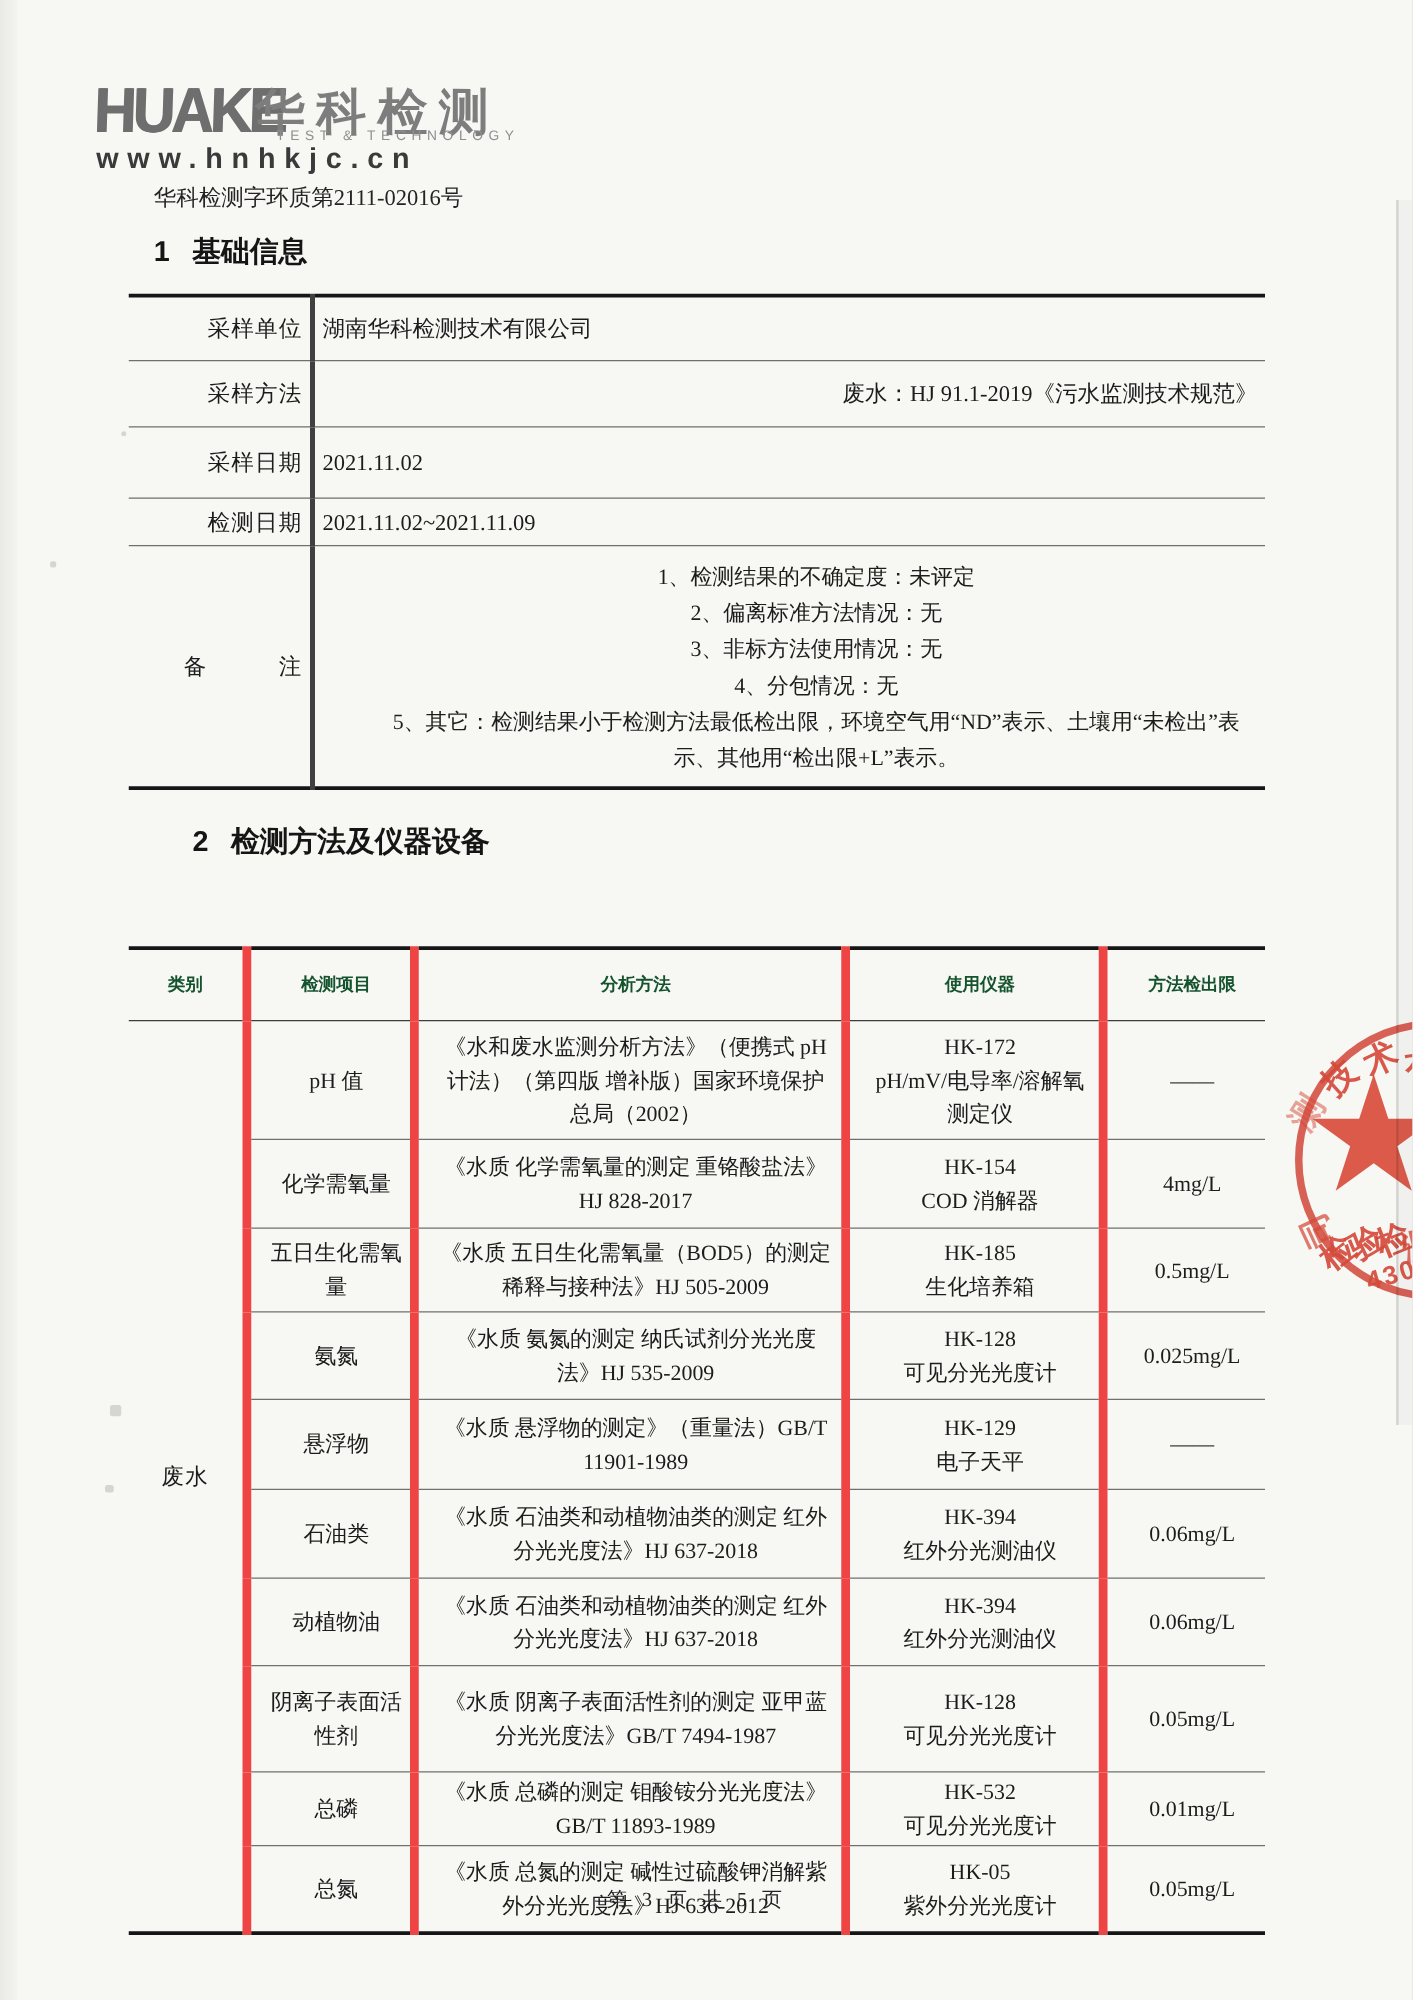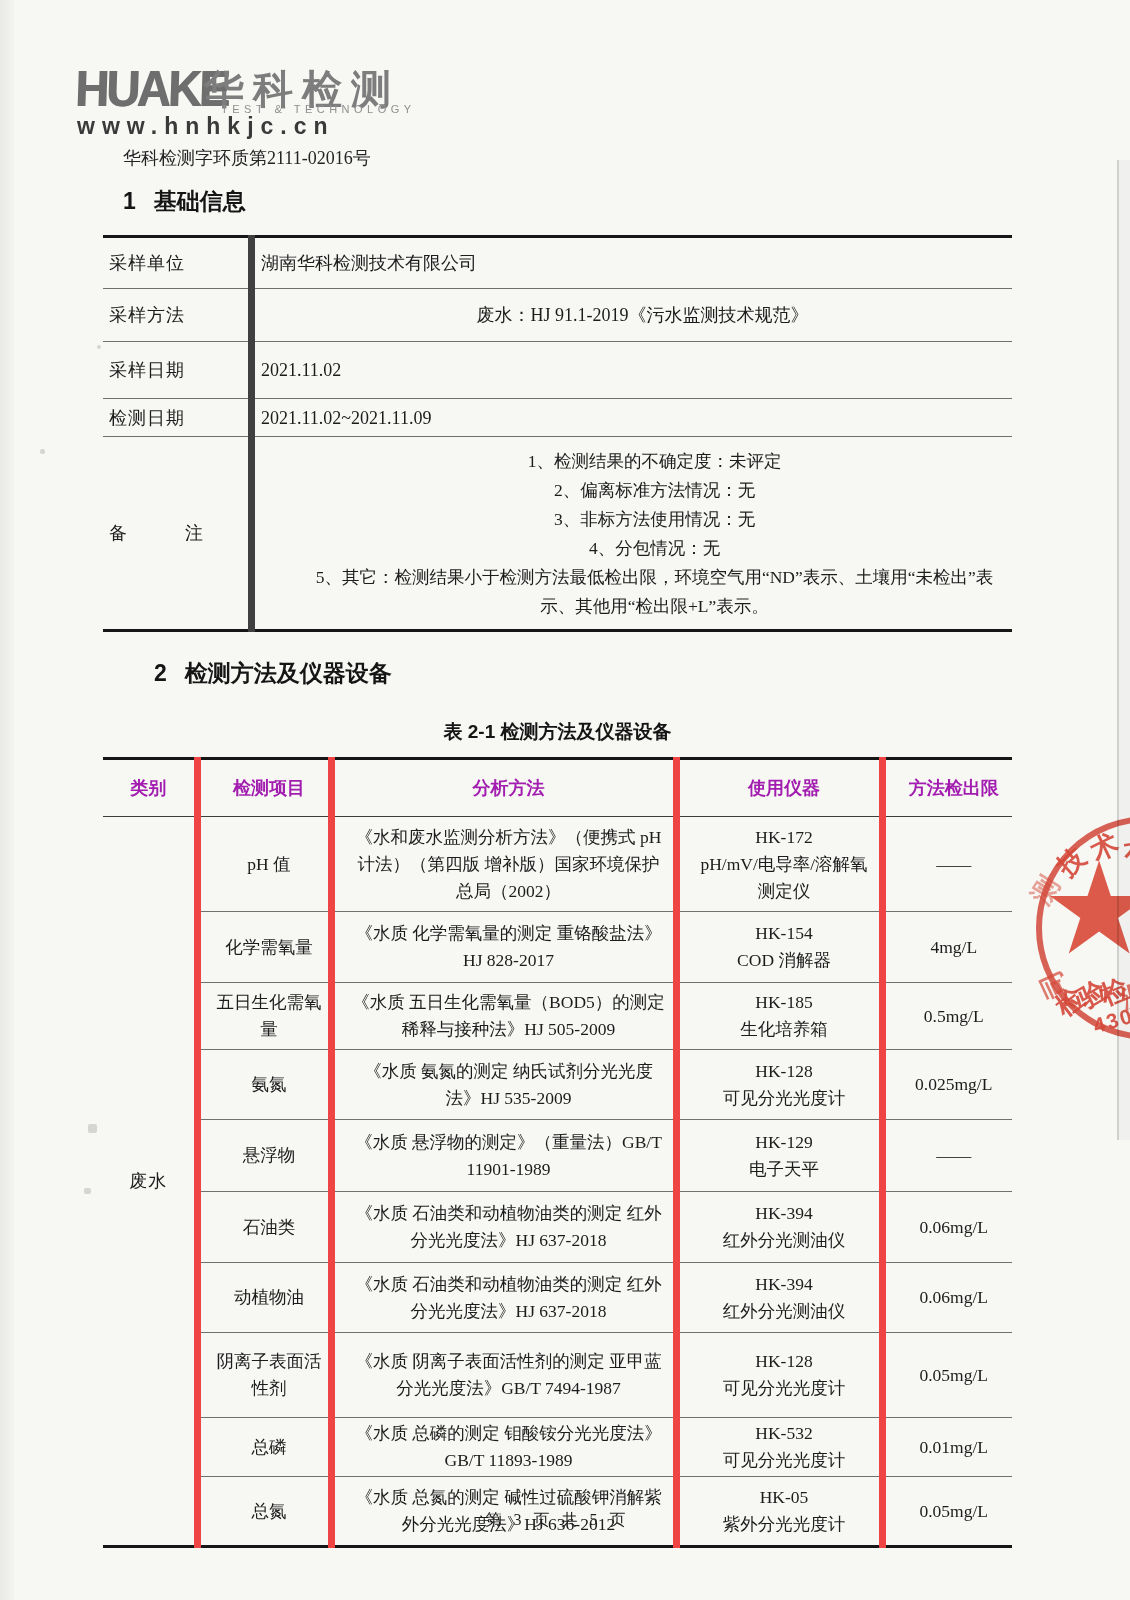--- a/index.html
+++ b/index.html
@@ -45,32 +45,32 @@
 
   
   table { border-collapse:collapse; table-layout:fixed; }
   td,th { padding:0 6px; }
 
   
   .info-table { position:absolute; left:103px; top:235px; width:909px;
     border-top:3px solid #161616; border-bottom:3px solid #161616; }
   .info-table td { border-bottom:1px solid #6f6f6f; font-size:18px; line-height:24px; }
   .info-table tr.last td { border-bottom:none; }
-  .info-table td.lbl { width:133px; text-align:left; border-right:7px solid #404040;
+  .info-table td.lbl { width:133px; text-align:right; border-right:4px solid #404040;
     letter-spacing:1px; }
   .info-table td.val-c { text-align:left; }
-  .info-table td.val-l { text-align:center; padding-left:24px; }
+  .info-table td.val-l { text-align:right; padding-left:24px; }
   .remark-cell { padding:8px 14px 6px 12px !important; }
   .remark-cell div { line-height:29px; font-size:17.5px; text-align:center;margin-left:44px; }
 
   
   .method-table { position:absolute; left:103px; top:757px; width:909px;
     border-top:3px solid #161616; border-bottom:3px solid #161616; }
   .method-table th { height:56px; font-family:"Liberation Sans","DejaVu Sans",sans-serif;
-    font-weight:bold; font-size:18px; border-bottom:1px solid #3d3d3d; color:#a21caf; }
+    font-weight:bold; font-size:14px; border-bottom:1px solid #3d3d3d; color:#14532d; }
   .method-table td { font-size:17.5px; line-height:27px; text-align:center;
     border-bottom:1px solid #707070; padding:2px 6px; }
   .method-table th + th, .method-table td.bl { border-left:7px solid #ef4444;padding-left:16px; }
   .method-table tr.last td { border-bottom:none; }
   .method-table td.cat { border:none; border-right:0; vertical-align:middle;
     font-size:18px; letter-spacing:1px; }
 
   
   .page-footer { position:absolute; left:103px; top:1510px; width:909px;
     text-align:center; font-size:16px; letter-spacing:4px; color:#222; }
@@ -152,21 +152,20 @@
         <div>5、其它：检测结果小于检测方法最低检出限，环境空气用“ND”表示、土壤用“未检出”表示、其他用“检出限+L”表示。</div>
       </td>
     </tr>
   </tbody>
     </table>
 
   <div class="sec-title" id="sec2-title">
     <span class="num">2</span><span>检测方法及仪器设备</span>
   </div>
 
-  <div class="tbl-caption">表 2-1 检测方法及仪器设备</div>
 
   <table class="method-table">
     <colgroup>
         <col style="width:94px">
         <col style="width:134px">
         <col style="width:345px">
         <col style="width:206px">
         <col style="width:130px">
       </colgroup>
     <tbody>

